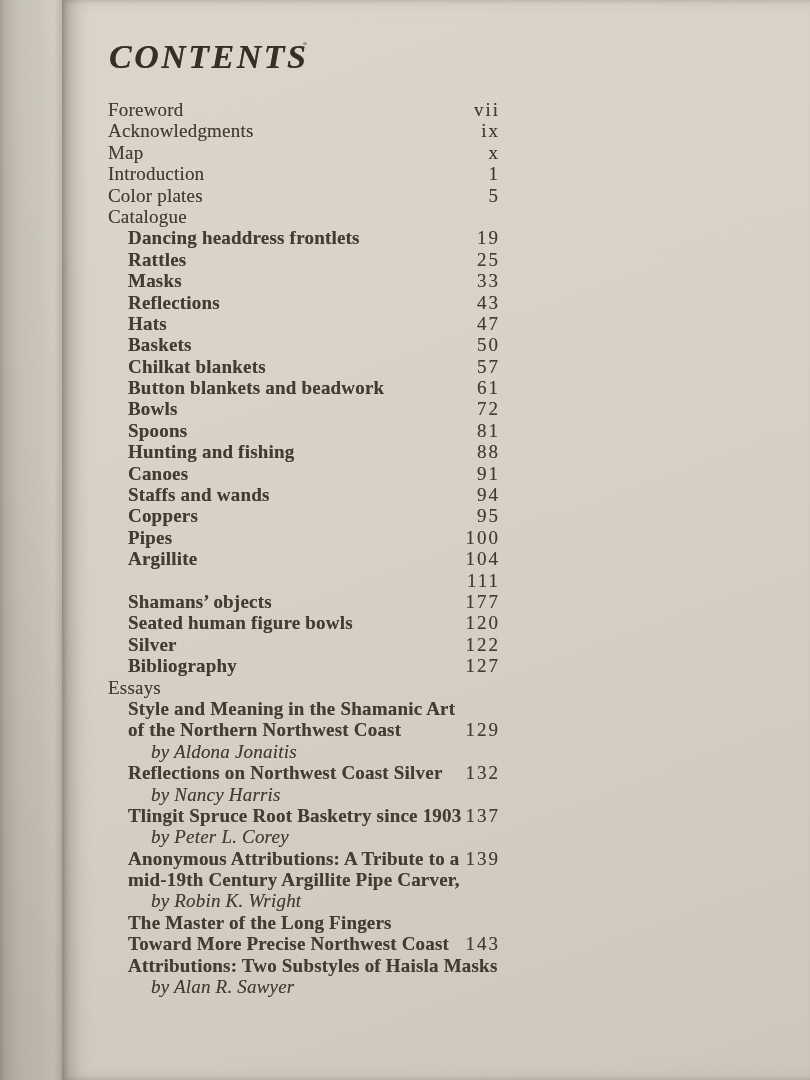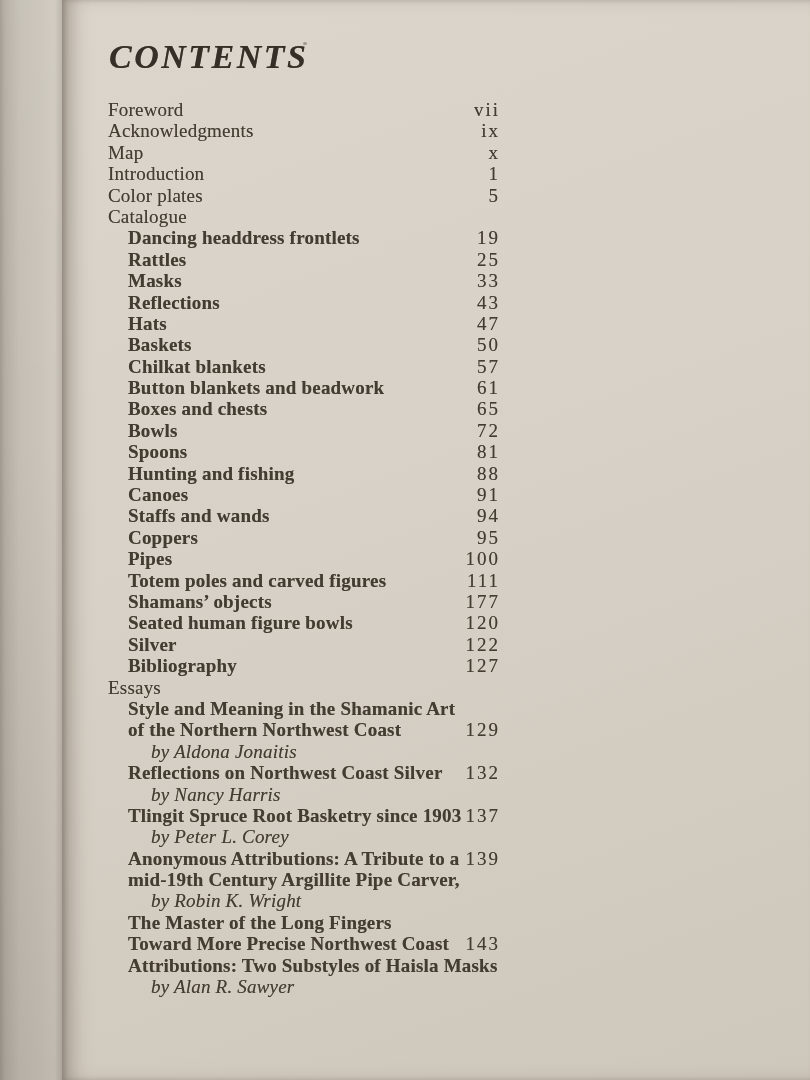--- a/index.html
+++ b/index.html
@@ -141,24 +141,20 @@
         </div>
         <div class="row lvl1">
           <span class="lbl">Chilkat blankets</span>
           <span class="pg">57</span>
         </div>
         <div class="row lvl1">
           <span class="lbl">Button blankets and beadwork</span>
           <span class="pg">61</span>
         </div>
         <div class="row lvl1">
-          <span class="lbl">Boxes and chests</span>
-          <span class="pg">65</span>
-        </div>
-        <div class="row lvl1">
           <span class="lbl">Bowls</span>
           <span class="pg">72</span>
         </div>
         <div class="row lvl1">
           <span class="lbl">Spoons</span>
           <span class="pg">81</span>
         </div>
         <div class="row lvl1">
           <span class="lbl">Hunting and fishing</span>
           <span class="pg">88</span>
@@ -173,21 +169,24 @@
         </div>
         <div class="row lvl1">
           <span class="lbl">Coppers</span>
           <span class="pg">95</span>
         </div>
         <div class="row lvl1">
           <span class="lbl">Pipes</span>
           <span class="pg">100</span>
         </div>
         <div class="row lvl1">
-          <span class="lbl">Totem poles and carved figures</span>
+          <span class="lbl">Argillite</span>
+          <span class="pg">104</span>
+        </div>
+        <div class="row lvl1">
           <span class="pg">111</span>
         </div>
         <div class="row lvl1">
           <span class="lbl">Shamans’ objects</span>
           <span class="pg">177</span>
         </div>
         <div class="row lvl1">
           <span class="lbl">Seated human figure bowls</span>
           <span class="pg">120</span>
         </div>

